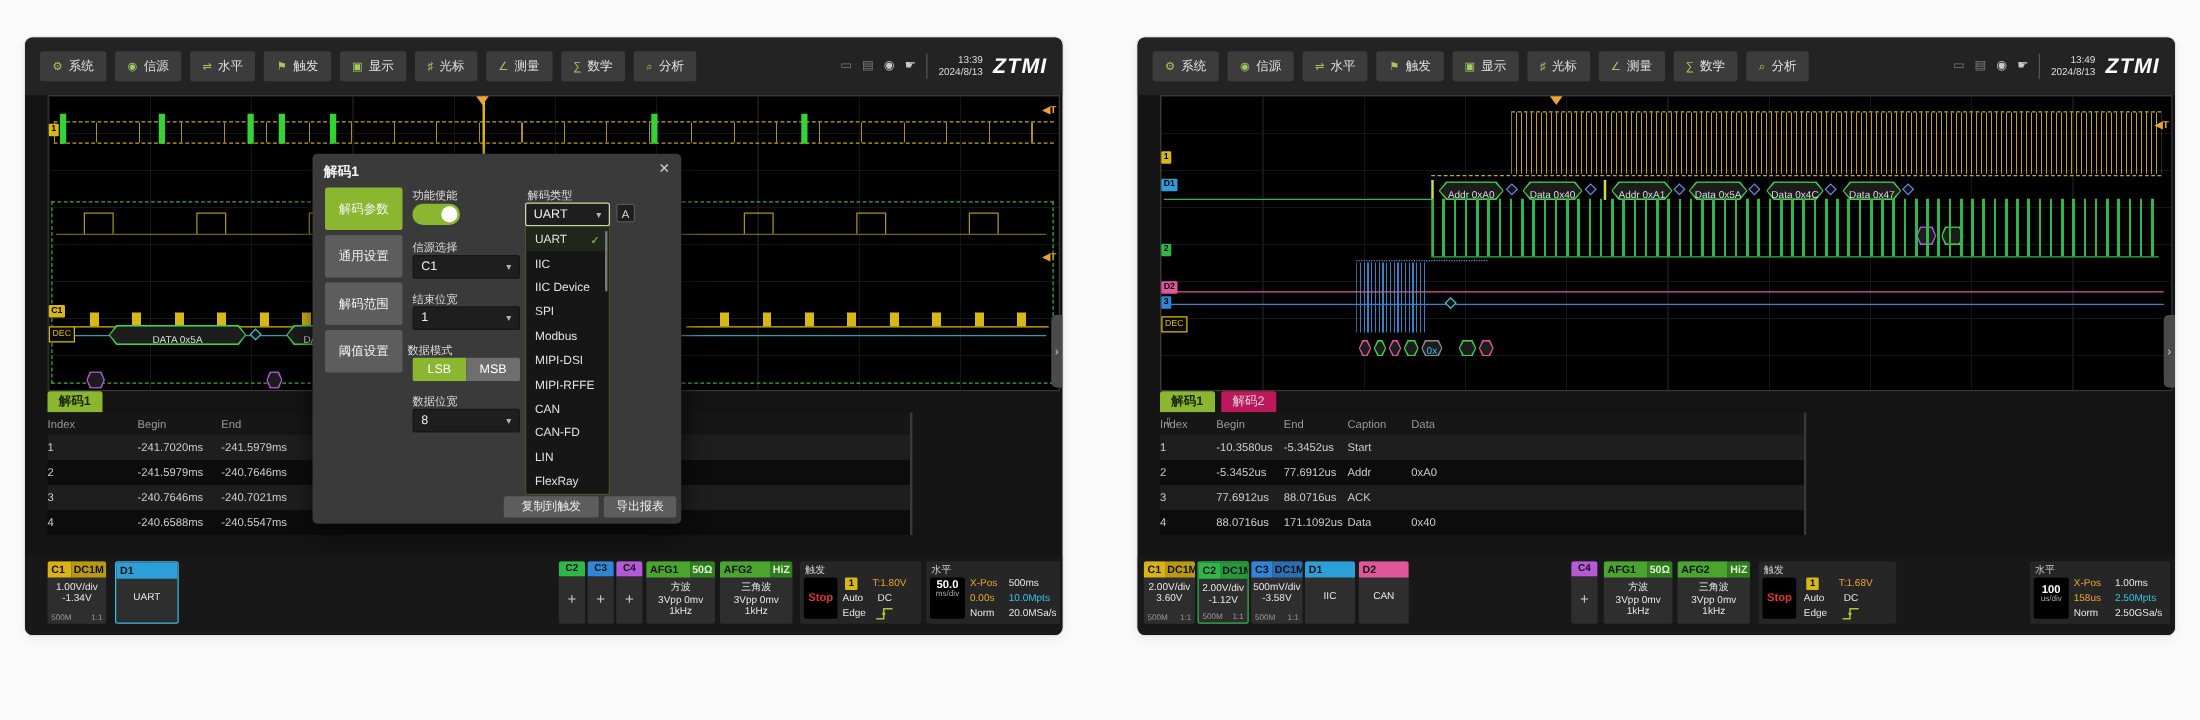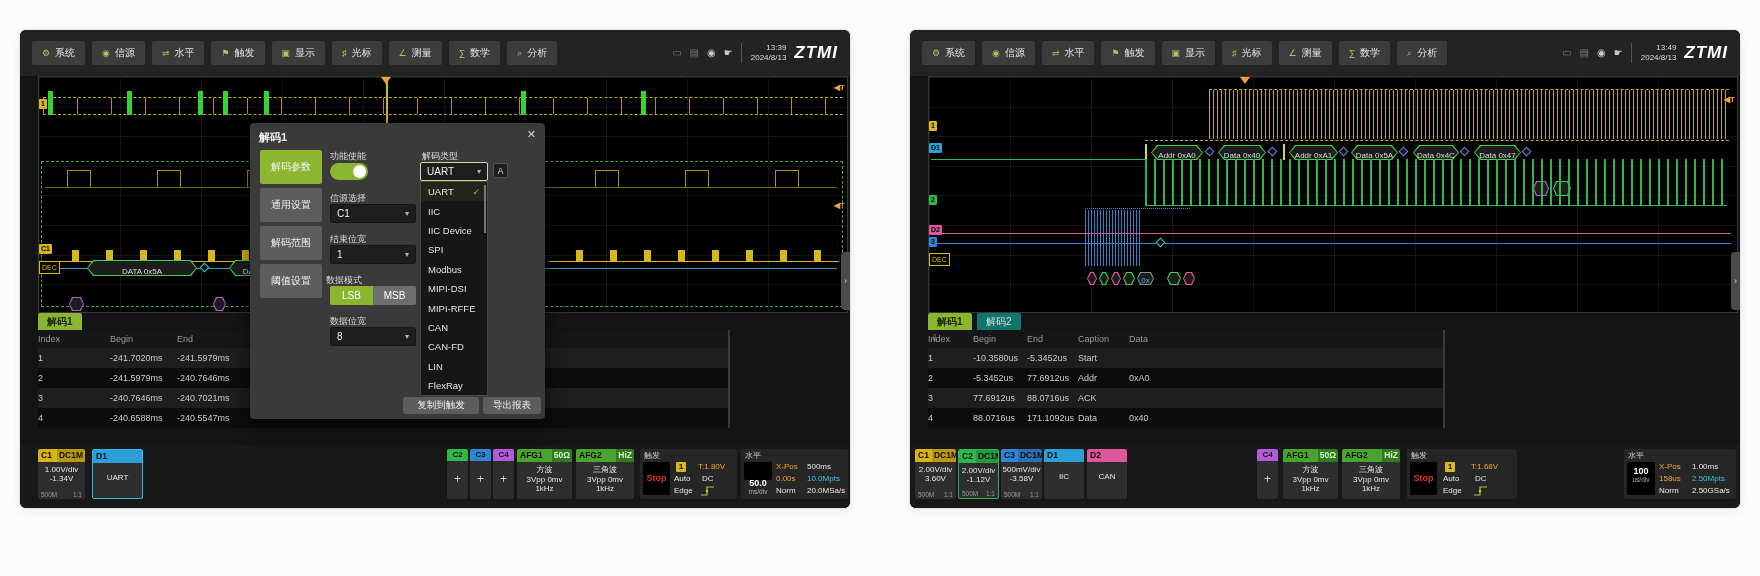--- a/index.html
+++ b/index.html
@@ -25,21 +25,21 @@
   .hex { position:absolute; color:#ddd; font-size:8px; display:flex; align-items:flex-end; justify-content:center;
     clip-path:polygon(6px 0,calc(100% - 6px) 0,100% 50%,calc(100% - 6px) 100%,6px 100%,0 50%); }
   .hex::before { content:""; position:absolute; inset:1px; background:#1d1d1d; clip-path:polygon(6px 0,calc(100% - 6px) 0,100% 50%,calc(100% - 6px) 100%,6px 100%,0 50%); }
   .hex span { position:relative; z-index:1; white-space:nowrap; }
   .hex.sm { clip-path:polygon(3px 0,calc(100% - 3px) 0,100% 50%,calc(100% - 3px) 100%,3px 100%,0 50%);margin-top:36px; }
   .hex.sm::before { clip-path:polygon(3px 0,calc(100% - 3px) 0,100% 50%,calc(100% - 3px) 100%,3px 100%,0 50%); }
   .dia { position:absolute; width:7px; height:7px; transform:rotate(45deg); border:1px solid #6a7fe0; background:#111; }
   .handle { position:absolute; right:0; width:9px; height:58px; background:#4a4a4a; border-radius:4px 0 0 4px; color:#ddd; font-size:9px; display:flex; align-items:center; justify-content:center; }
   .dtab { position:absolute; top:283px; height:17px; font-size:10px; line-height:17px; padding:0 9px; border-radius:2px 2px 0 0; }
   .dtab.on { background:#8ab72f; color:#1c2405; font-weight:bold; }
-  .dtab.off { background:#0f766e; color:#ddd; }
+  .dtab.off { background:#be185d; color:#ddd; }
   .tbl { position:absolute; left:18px; top:300px; background:#0d0d0d; font-size:9px; color:#ccc; border-right:2px solid #3a3a3a; }
   .trow { display:grid; height:20px; align-items:center; }
   .trow.head { height:18px; color:#9a9a9a; background:#161616; }
   .lgrid { grid-template-columns:72px 67px 71px 1fr; width:690px; }
   .rgrid { grid-template-columns:45px 54px 51px 51px 1fr; width:515px; }
   .rows .trow:nth-child(odd){ background:#1e1e1e; }
   .rows .trow:nth-child(even){ background:#0c0c0c; }
   
   .dlg { position:absolute; left:230px; top:93px; width:295px; height:296px; background:#3a3a3a; border-radius:4px; box-shadow:0 5px 20px rgba(0,0,0,.65); z-index:50; }
   .dtitle { position:absolute; left:9px; top:7px; color:#f2f2f2; font-size:11px; font-weight:bold; }
@@ -331,21 +331,21 @@
       <div class="abs" style="left:34px;top:37px;">Edge</div>
       <div class="abs or" style="left:58px;top:13px;">T:1.80V</div>
       <div class="abs" style="left:62px;top:25px;">DC</div>
       <svg class="abs" style="left:60px;top:37px;" width="16" height="10" viewBox="0 0 16 10">
           <path d="M1 9 H7 V1 H14" stroke="#9acd32" stroke-width="1.2" fill="none"></path>
           <circle cx="7" cy="5" r="1.3" fill="#d8b718"></circle>
         </svg>
     </div>
     <div class="sec" style="left:721px;width:107px;">
       <div class="sectitle">水平</div>
-      <div class="blackbox" style="left:3px;top:13px;width:28px;height:18px;padding-top:16px;">
+      <div class="blackbox" style="left:3px;top:13px;width:28px;height:33px;padding-top:0;">
         <div style="font-size:9px;font-weight:bold;">50.0</div>
         <div style="font-size:6.5px;color:#aaa;">ms/div</div>
       </div>
       <div class="abs or" style="left:35px;top:13px;">X-Pos</div>
       <div class="abs or" style="left:35px;top:25px;">0.00s</div>
       <div class="abs" style="left:35px;top:37px;">Norm</div>
       <div class="abs" style="left:66px;top:13px;">500ms</div>
       <div class="abs cy" style="left:66px;top:25px;">10.0Mpts</div>
       <div class="abs" style="left:66px;top:37px;">20.0MSa/s</div>
     </div>

